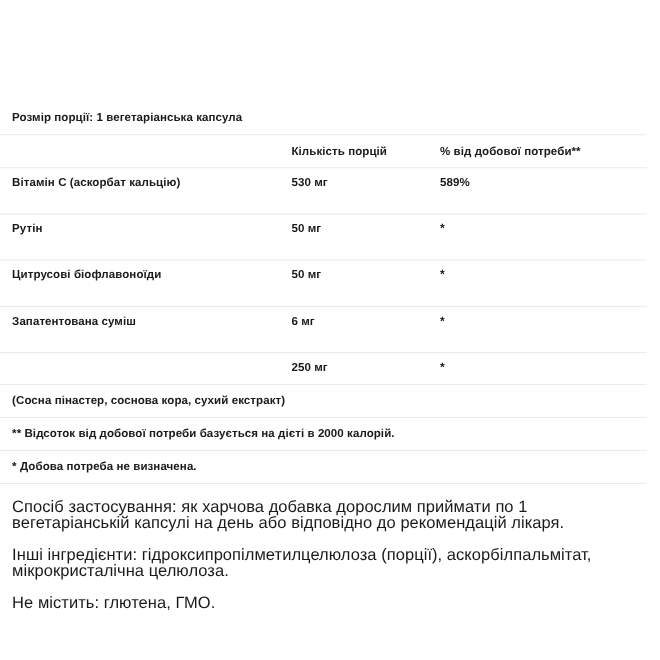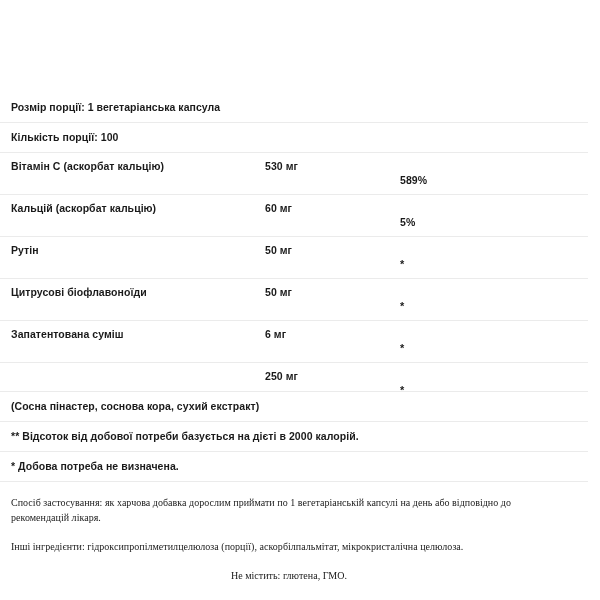--- a/index.html
+++ b/index.html
@@ -69,74 +69,70 @@
     vertical-align: top;
   }
   .c2 {
     position: absolute;
     left: 265px;
     top: 7px;
   }
   .c3 {
     position: absolute;
     left: 400px;
-    top: 21px;
+    top: 7px;
   }
   .srow.thead .c2,
   .srow.thead .c3 { top: 9px; }
 
   .star {
     font-size: 11px;
     line-height: 13px;
   }
 
   
   .paras {
     padding: 13px 11px 0 11px;
     width: 578px;
     box-sizing: border-box;
   }
   .para {
-    font-size: 10px;
+    font-size: 15px;
     font-weight: 400;
     line-height: 15px;
     color: #1a1a1a;
     margin: 0 0 14px 0;
     letter-spacing: 0.003em;
-    font-family: Liberation Serif, serif;
   }
-  .para:last-child { margin-bottom: 0; text-align: center; }
+  .para:last-child { margin-bottom: 0; }
 </style>
 </head>
 <body>
 
 <div class="panel">
 
   <div class="top-spacer"></div>
 
   <div class="srow serving">
     <span>Розмір порції: 1 вегетаріанська капсула</span>
   </div>
 
-  <div class="srow serving">
-    <span>Кількість порції: 100</span>
+
+  <div class="srow thead">
+    <span class="c1"></span>
+    <span class="c2">Кількість порцій</span>
+    <span class="c3">% від добової потреби**</span>
   </div>
-
 
   <div class="srow">
     <span class="c1">Вітамін С (аскорбат кальцію)</span>
     <span class="c2">530 мг</span>
     <span class="c3">589%</span>
   </div>
 
-  <div class="srow">
-    <span class="c1">Кальцій (аскорбат кальцію)</span>
-    <span class="c2">60 мг</span>
-    <span class="c3">5%</span>
-  </div>
 
   <div class="srow">
     <span class="c1">Рутін</span>
     <span class="c2">50 мг</span>
     <span class="c3 star">*</span>
   </div>
 
   <div class="srow">
     <span class="c1">Цитрусові біофлавоноїди</span>
     <span class="c2">50 мг</span>

